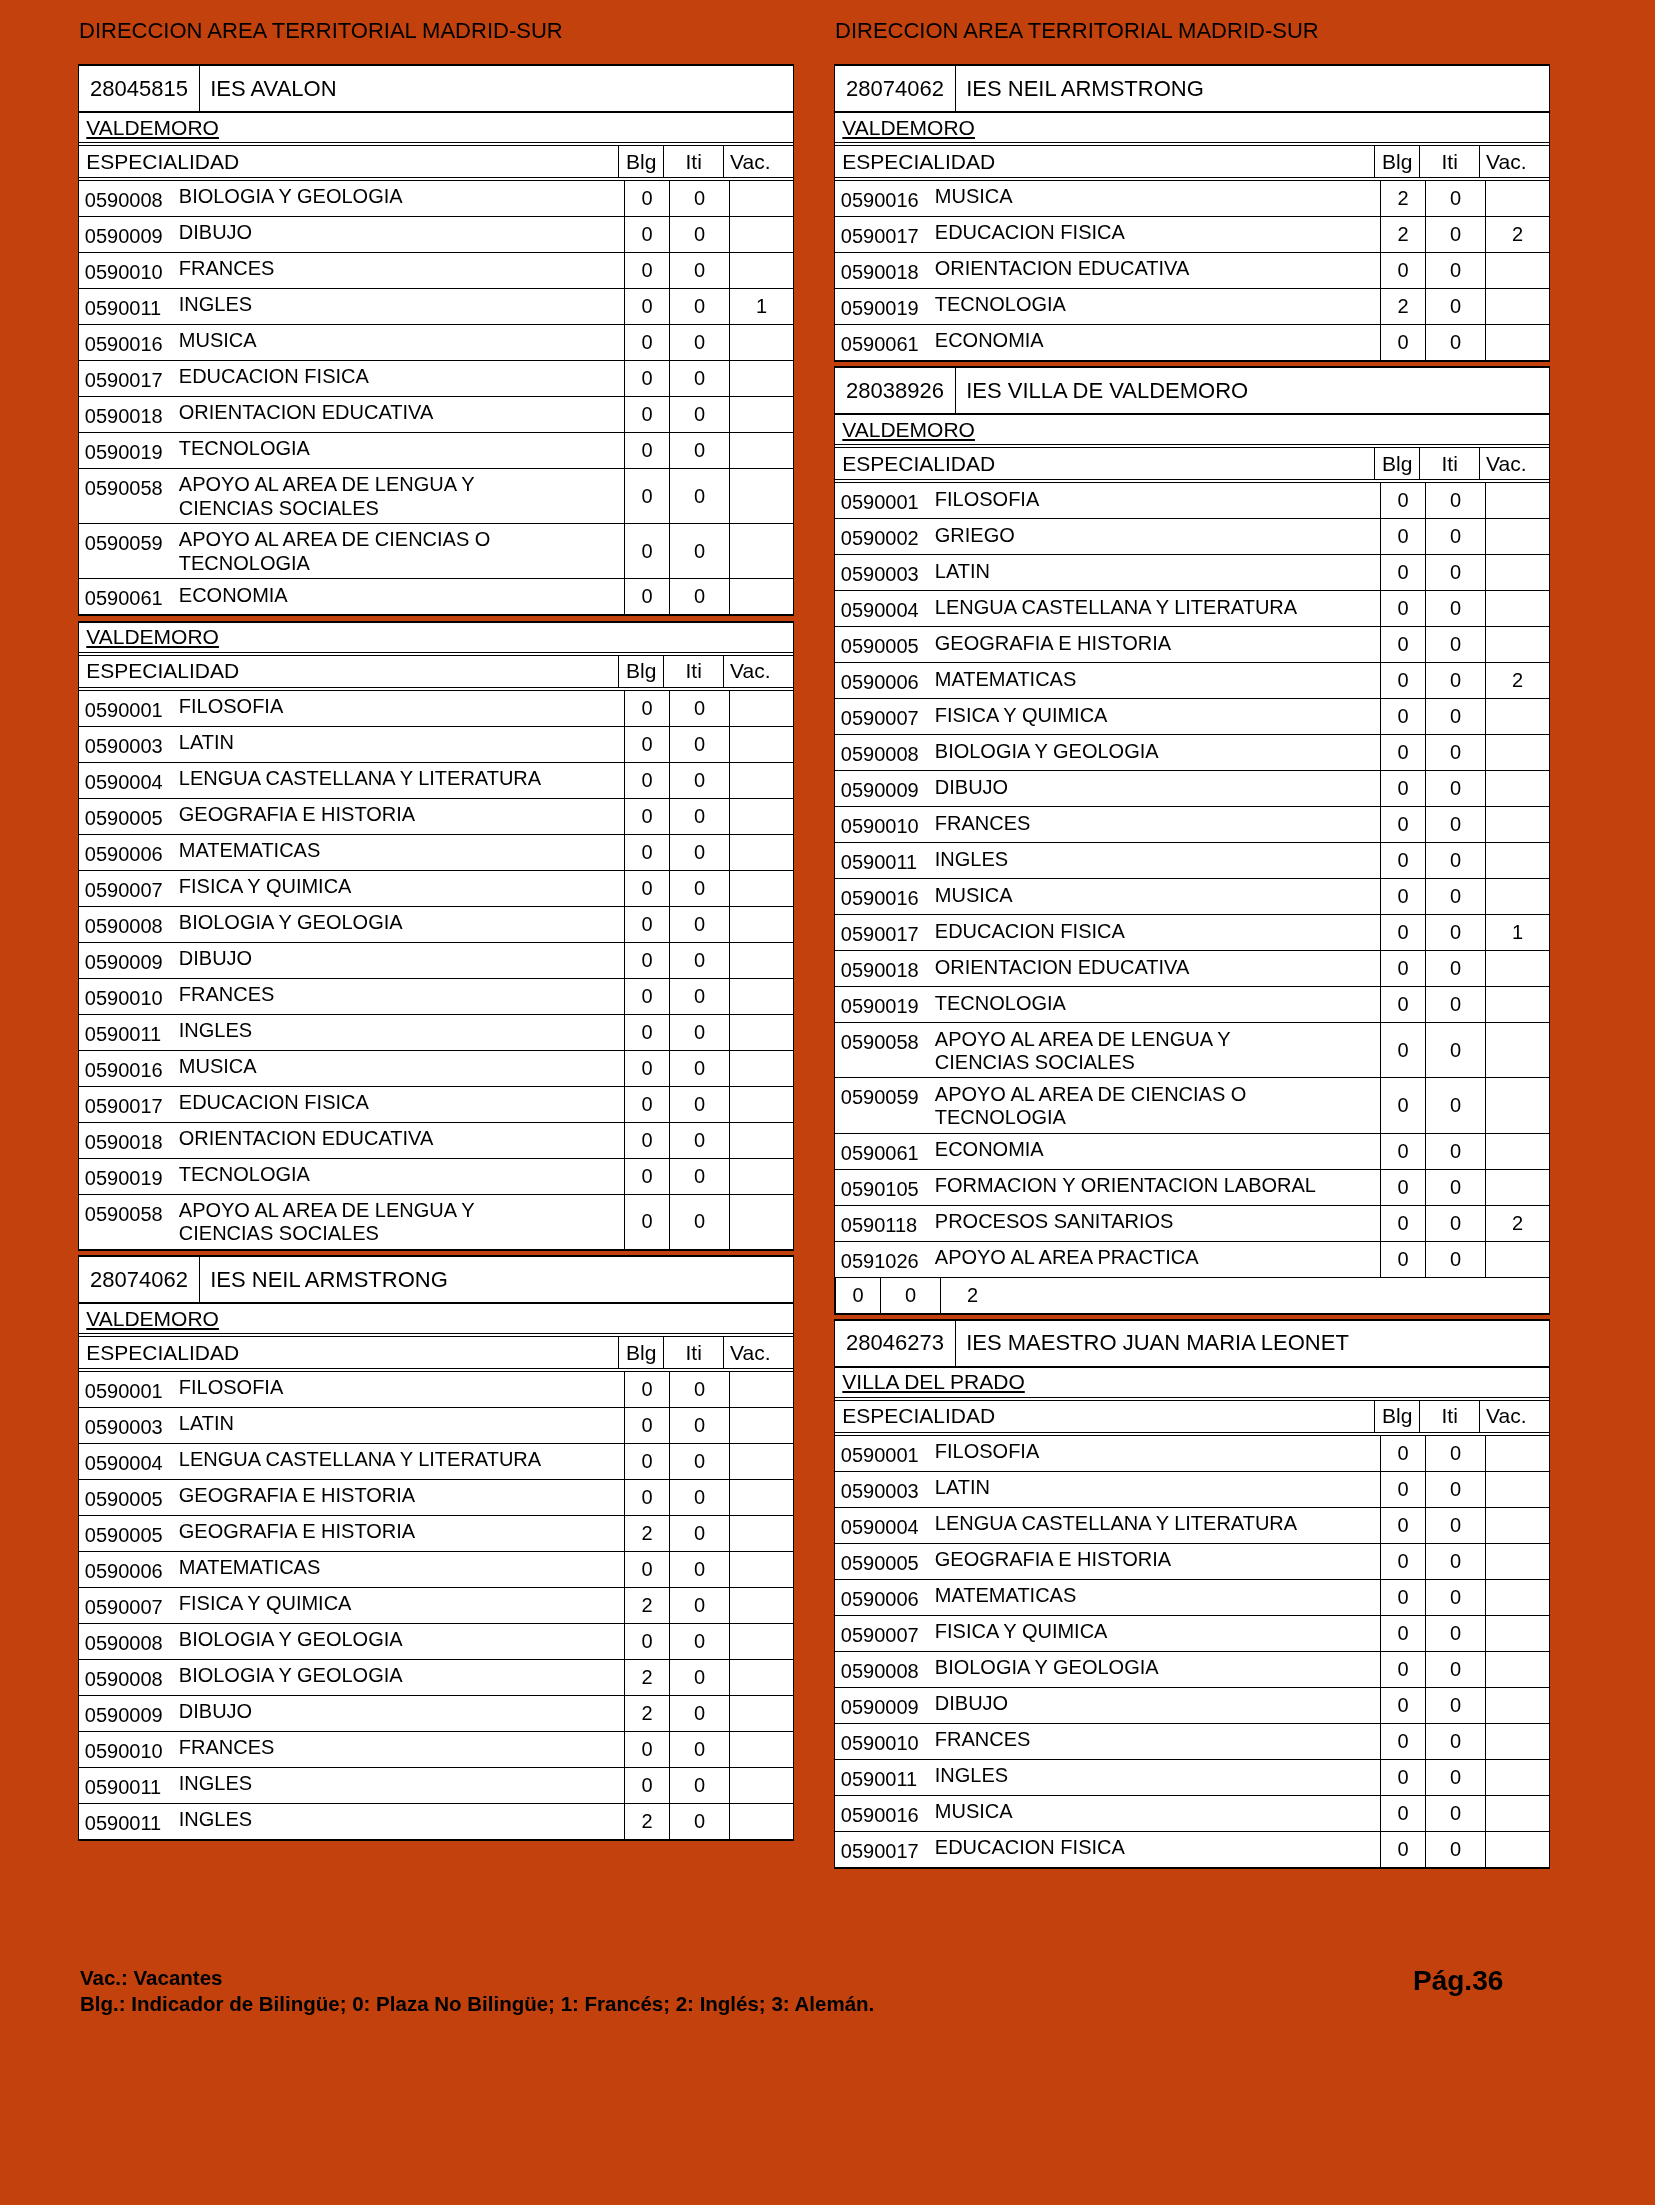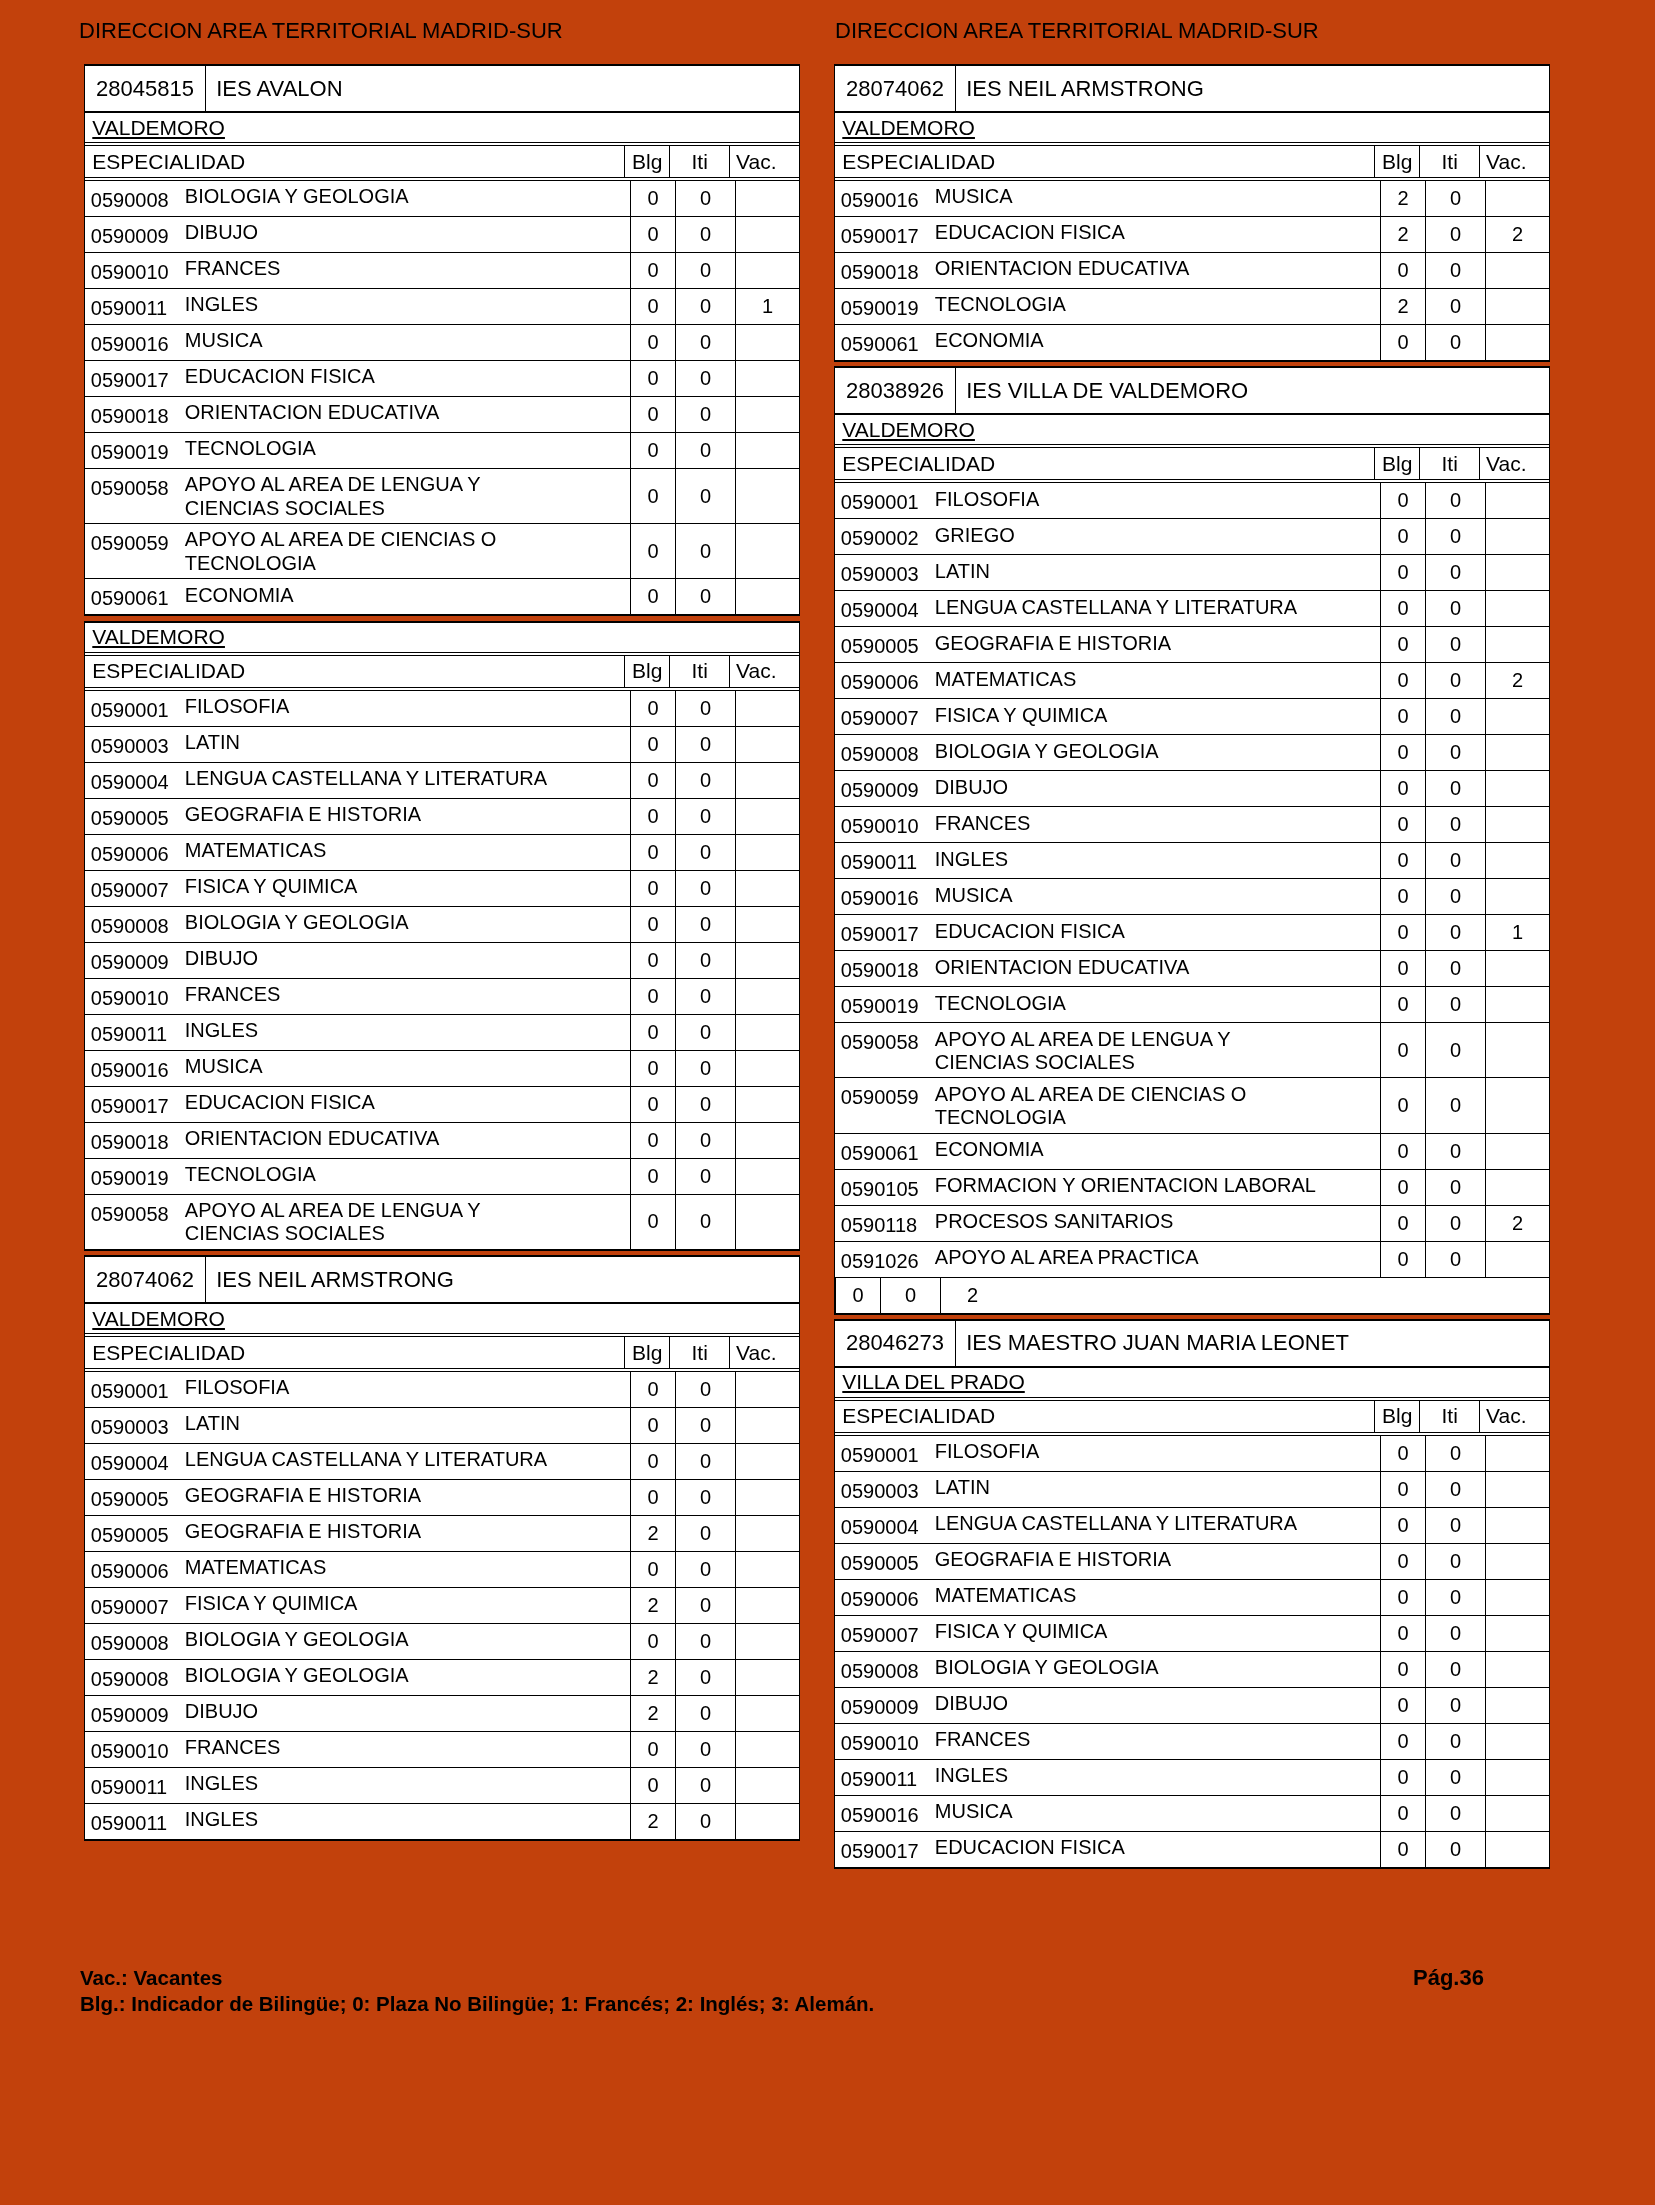--- a/index.html
+++ b/index.html
@@ -4,21 +4,21 @@
 <style>
   html,body{margin:0;padding:0;background:#ffffff;}
   .page{
     position:relative;width:1655px;height:2205px;background:#c2410c;
     font-family:"Liberation Sans", sans-serif;color:#000000;overflow:hidden;
   }
   .hdr{position:absolute;top:17.5px;font-size:22px;white-space:nowrap;}
   #hdr-left{left:79px;}
   #hdr-right{left:835px;}
   .colwrap{position:absolute;top:64px;width:716px;}
-  #col-left{left:84px;border-radius:31px;}
+  #col-left{left:78px;border-radius:31px;}
   #col-right{left:834px;}
 
   .tbl{border:1.5px solid #000;border-top-width:2.2px;border-bottom-width:2.2px;background:#fff;}
   .tbl + .tbl{margin-top:4.4px;}
 
   .school-row{display:flex;border-bottom:2.9px solid #000;height:45px;font-size:22px;}
   .s-code{width:120px;display:flex;align-items:center;justify-content:center;}
   .s-name{flex:1;border-left:1.5px solid #000;display:flex;align-items:center;padding-left:10.2px;}
 
   .town-row{border-bottom:4.4px double #000;height:29px;display:flex;align-items:center;padding-left:7.3px;font-size:21px;text-decoration:underline;}
@@ -32,21 +32,21 @@
   .c-vac{width:63px;border-left:1.5px solid #000;display:flex;align-items:center;justify-content:center;}
   .head-row .c-vac{justify-content:flex-start;padding-left:5.8px;}
 
   .data-row{display:flex;min-height:35px;font-size:20px;}
   .data-row + .data-row{border-top:1.5px solid #000;}
   .data-row .c-espec{display:flex;align-items:flex-start;}
   .r-code{width:94px;padding-left:5.8px;padding-top:8px;flex:none;}
   .r-name{flex:1;padding-top:4.4px;padding-bottom:2.9px;white-space:pre-line;line-height:23.4px;}
 
   .footnote{position:absolute;left:80px;top:1965px;font-size:20.5px;line-height:26px;font-weight:bold;}
-  .pagenum{position:absolute;left:1413px;top:1965px;font-size:22px;font-weight:bold;}
+  .pagenum{position:absolute;left:1413px;top:1965px;font-size:28px;font-weight:bold;}
 </style>
 </head>
 <body>
 
 <div class="page">
   <div class="hdr" id="hdr-left">DIRECCION AREA TERRITORIAL MADRID-SUR</div>
   <div class="hdr" id="hdr-right">DIRECCION AREA TERRITORIAL MADRID-SUR</div>
 
   <div class="colwrap" id="col-left">
       <div class="tbl">

